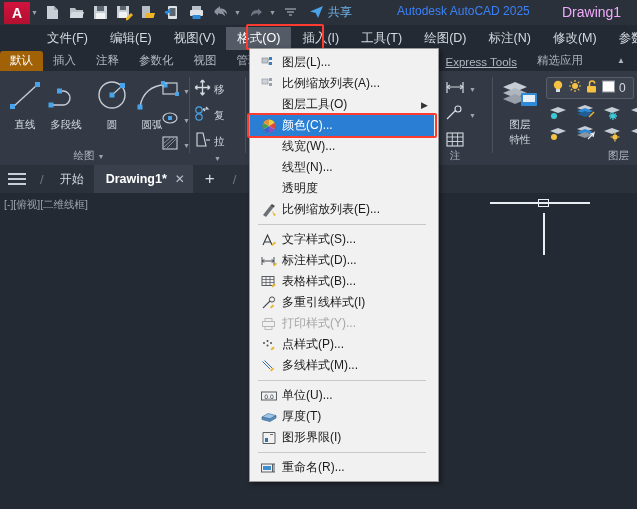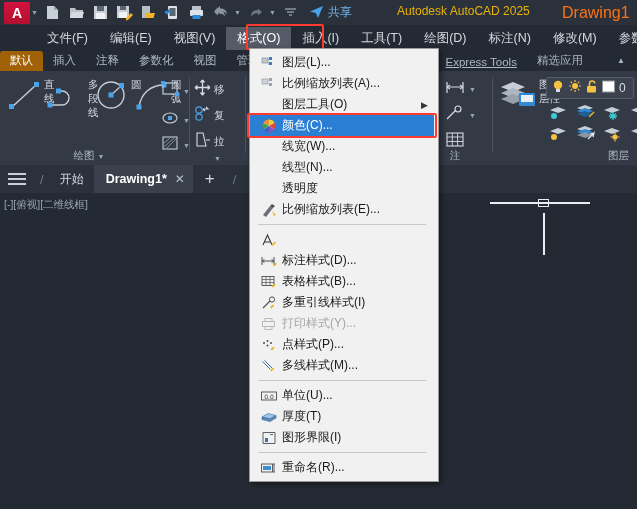--- a/index.html
+++ b/index.html
@@ -28,25 +28,25 @@
   .qicon {
     width:22px; height:22px; display:flex; align-items:center; justify-content:center;
   }
   .caret { font-size:7px; color:#96a0ad; width:9px; text-align:center; }
   .share {
     display:flex; align-items:center; gap:4px; margin-left:8px;
     color:#6fb3e8; font-size:12px;
   }
   .apptitle {
     position:absolute; left:397px; top:4px;
-    color:#eab308; font-size:12px; white-space:nowrap;
+    color:#3b82f6; font-size:12px; white-space:nowrap;
   }
   .doctitle {
     position:absolute; left:562px; top:4px;
-    color:#f97316; font-size:16px; white-space:nowrap;text-align:right;
+    color:#f0abfc; font-size:14px; white-space:nowrap;text-align:right;
   }
 
   
   .menubar {
     position:absolute; top:25px; left:0; width:637px; height:26px;
     background:#242a33; display:flex; align-items:center;padding-left:36px;
   }
   .menuitem {
     color:#d4dae1; font-size:12.5px; padding:3px 11px; white-space:nowrap;
     position:relative;
@@ -76,21 +76,21 @@
     position:absolute; top:71px; left:0; width:637px; height:94px;
     background:#333a45;
   }
   .rpanel { position:absolute; top:0; height:94px; }
   .rsep { position:absolute; top:6px; width:1px; height:76px; background:#4a515c; }
   .plabel {
     position:absolute; bottom:2px; color:#aeb7c2; font-size:10.5px;
     width:100%; text-align:center;
   }
   .toolbig {
-    position:absolute; display:flex; flex-direction:row; 
+    position:absolute; display:flex; flex-direction:column; align-items:center;
     width:42px;
   }
   .toolbig .lbl { color:#d4dae1; font-size:10.5px; margin-top:1px; }
   .toolrow {
     position:absolute; display:flex; align-items:center; gap:3px;
   }
   .toolrow .lbl { color:#d4dae1; font-size:10.5px; }
   .dd { font-size:7px; color:#9aa4b0; }
 
   
@@ -632,20 +632,21 @@
     <div class="msep"></div>
 
     <div class="mi">
       <span class="ico">
         <svg width="16" height="14" viewBox="0 0 16 14">
             <path d="M2 12L6.5 2 11 12" stroke="#2f3439" stroke-width="1.1" fill="none"></path>
             <path d="M4 9h5" stroke="#2f3439" stroke-width="1"></path>
             <path d="M10.5 11.5l3.5-3 1 1.5-3.5 3z" fill="#e8b62c"></path>
           </svg>
       </span>
+      <span class="txt">文字样式(S)...</span>
     </div>
 
     <div class="mi">
       <span class="ico">
         <svg width="18" height="14" viewBox="0 0 18 14">
             <path d="M2 3v8M14 3v8M2 7h12" stroke="#4a4f55" stroke-width="1"></path>
             <path d="M2 7l2.4-1.6M2 7l2.4 1.6M14 7l-2.4-1.6M14 7l-2.4 1.6" stroke="#4a4f55" stroke-width=".9" fill="none"></path>
             <path d="M13 11l3-2.5 1 1.5-3 2.5z" fill="#e8b62c"></path>
           </svg>
       </span>

